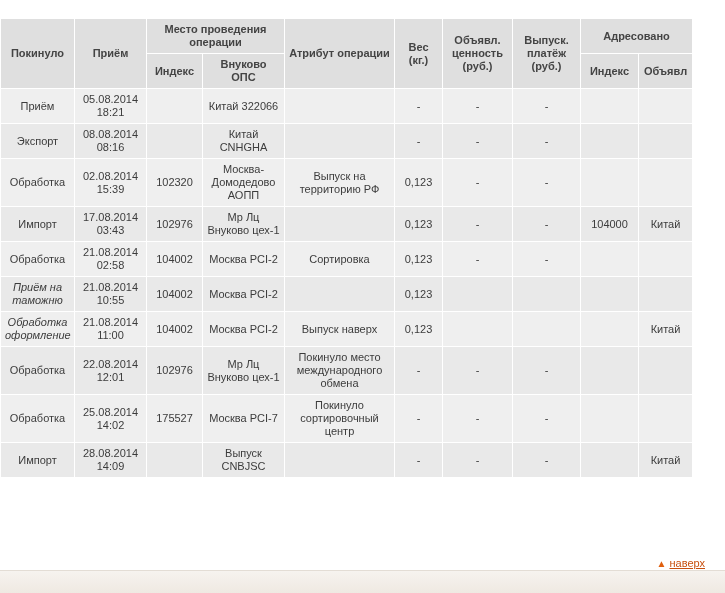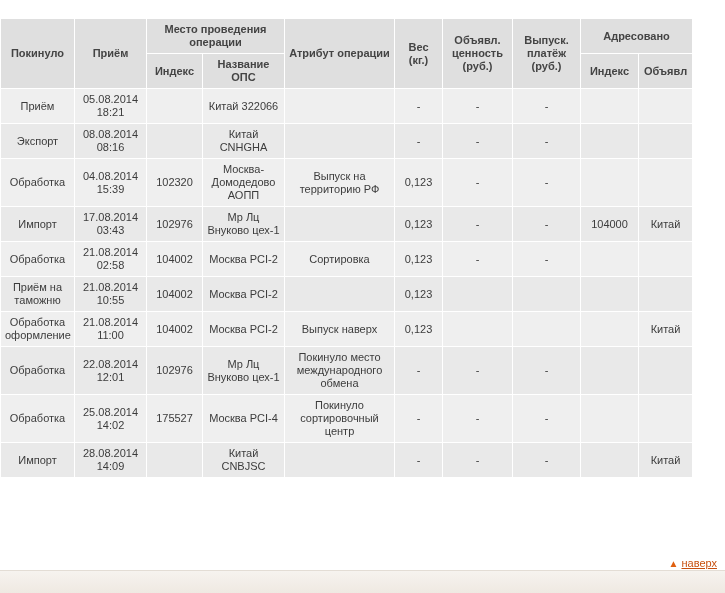--- a/index.html
+++ b/index.html
@@ -57,34 +57,34 @@
   .col-date   { width: 72px; }
   .col-index  { width: 56px; }
   .col-name   { width: 82px; }
   .col-attr   { width: 110px; }
   .col-weight { width: 48px; }
   .col-value  { width: 70px; }
   .col-nalog  { width: 68px; }
   .col-aindex { width: 58px; }
   .col-aaddr  { width: 54px; }
 
-  .tiny { font-size: 10px; line-height: 12px; }
+  .tiny { font-size: 10px; line-height: 12px; font-style: italic; }
 
   .bottom-bar {
     position: absolute;
     left: 0;
     bottom: 0;
     width: 725px;
     height: 22px;
     background: linear-gradient(to bottom, #f6f3ef 0%, #efe9e2 100%);
     border-top: 1px solid #e3ddd5;
   }
   .up-link {
     position: absolute;
-    right: 8px;
+    right: 20px;
     bottom: 24px;
     font-size: 11px;
     color: #c8500f;
     white-space: nowrap;
   }
   .up-arrow {
     display: inline-block;
     margin-right: 3px;
     color: #e06010;
     font-size: 10px;
@@ -128,21 +128,21 @@
           <th rowspan="2">Приём</th>
           <th colspan="2">Место проведения операции</th>
           <th rowspan="2">Атрибут операции</th>
           <th rowspan="2">Вес (кг.)</th>
           <th rowspan="2">Объявл. ценность (руб.)</th>
           <th rowspan="2">Выпуск. платёж (руб.)</th>
           <th colspan="2">Адресовано</th>
         </tr>
         <tr>
           <th>Индекс</th>
-          <th>Название ОПС</th>
+          <th>Внуково ОПС</th>
           <th>Индекс</th>
           <th>Объявл</th>
         </tr>
       </thead>
       <tbody>
         <tr>
           <td>Приём</td>
           <td>05.08.2014 18:21</td>
           <td></td>
           <td>Китай 322066</td>
@@ -160,21 +160,21 @@
           <td>Китай CNHGHA</td>
           <td></td>
           <td>-</td>
           <td>-</td>
           <td>-</td>
           <td></td>
           <td></td>
         </tr>
         <tr>
           <td>Обработка</td>
-          <td>04.08.2014 15:39</td>
+          <td>02.08.2014 15:39</td>
           <td>102320</td>
           <td>Москва-Домодедово АОПП</td>
           <td>Выпуск на территорию РФ</td>
           <td>0,123</td>
           <td>-</td>
           <td>-</td>
           <td></td>
           <td></td>
         </tr>
         <tr class="alt">
@@ -234,33 +234,33 @@
           <td>-</td>
           <td>-</td>
           <td>-</td>
           <td></td>
           <td></td>
         </tr>
         <tr>
           <td>Обработка</td>
           <td>25.08.2014 14:02</td>
           <td>175527</td>
-          <td>Москва PCI-4</td>
+          <td>Москва PCI-7</td>
           <td>Покинуло сортировочный центр</td>
           <td>-</td>
           <td>-</td>
           <td>-</td>
           <td></td>
           <td></td>
         </tr>
         <tr class="alt">
           <td>Импорт</td>
           <td>28.08.2014 14:09</td>
           <td></td>
-          <td>Китай CNBJSC</td>
+          <td>Выпуск CNBJSC</td>
           <td></td>
           <td>-</td>
           <td>-</td>
           <td>-</td>
           <td></td>
           <td>Китай</td>
         </tr>
       </tbody>
     </table>
   </div>

